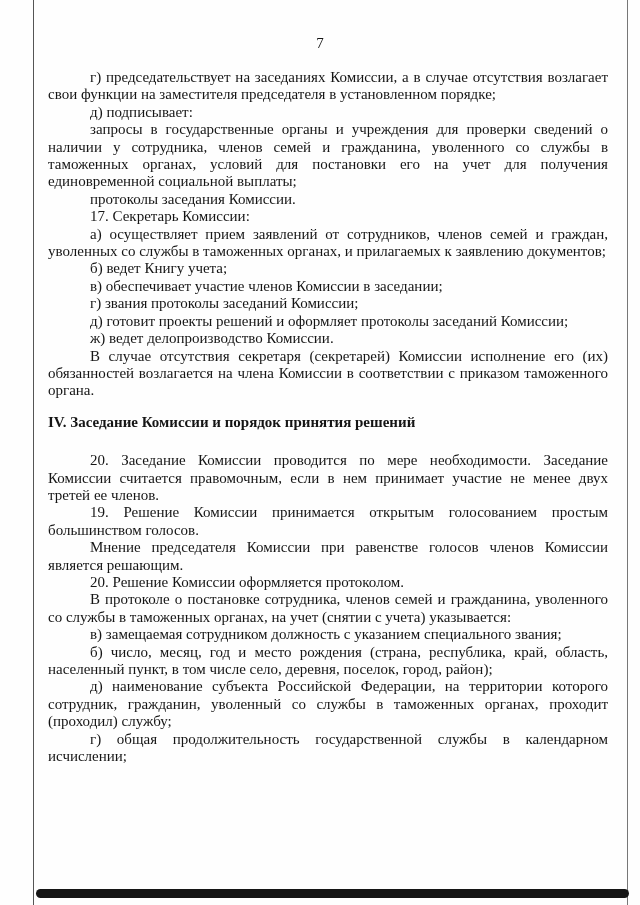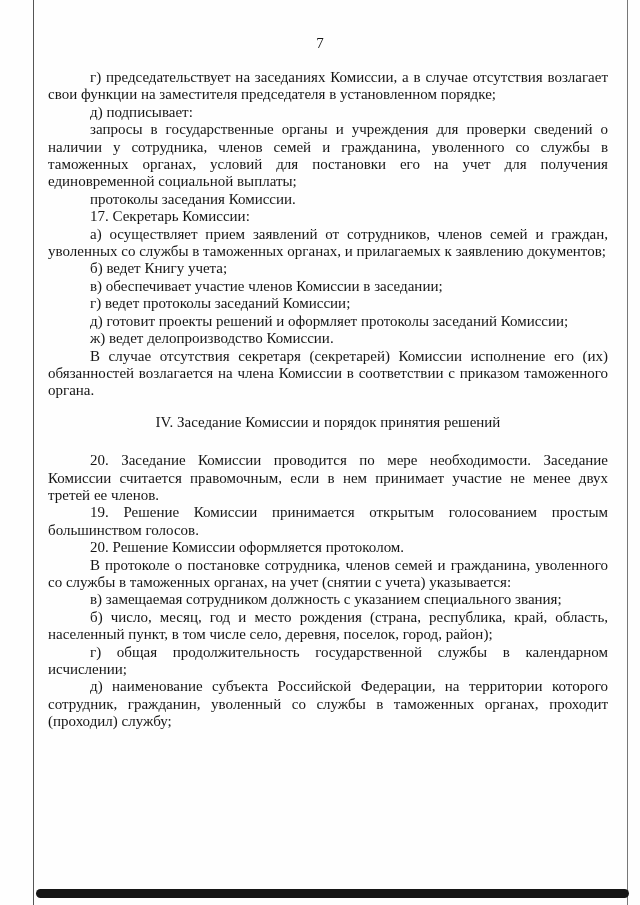--- a/index.html
+++ b/index.html
@@ -53,22 +53,22 @@
     line-height: 17.4px;
   }
   .content p {
     margin: 0;
   }
   .para {
     text-align: justify;
     text-indent: 42px;
   }
   .heading {
-    text-align: center;
-    font-weight: normal;
+    text-align: left;
+    font-weight: bold;
     margin: 14px 0 21px 0 !important;
   }
 </style>
 </head>
 <body>
 
 <div class="page">
   <div class="edge-line-left"></div>
   <div class="edge-line-right"></div>
 
@@ -76,29 +76,30 @@
 
   <div class="content">
       <p class="para">г) председательствует на заседаниях Комиссии, а в случае отсутствия возлагает свои функции на заместителя председателя в установленном порядке;</p>
       <p class="para">д) подписывает:</p>
       <p class="para">запросы в государственные органы и учреждения  для проверки сведений о наличии у сотрудника, членов семей и гражданина, уволенного со службы в таможенных органах, условий для постановки его на учет для получения единовременной социальной выплаты;</p>
       <p class="para">протоколы заседания Комиссии.</p>
       <p class="para">17. Секретарь Комиссии:</p>
       <p class="para">а) осуществляет прием заявлений от сотрудников, членов семей и граждан, уволенных со службы в таможенных органах, и прилагаемых к заявлению документов;</p>
       <p class="para">б) ведет Книгу учета;</p>
       <p class="para">в) обеспечивает участие членов Комиссии в заседании;</p>
-      <p class="para">г) ведет протоколы заседаний Комиссии;</p>
+      <p class="para">г) звания протоколы заседаний Комиссии;</p>
       <p class="para">д) готовит проекты решений и оформляет протоколы заседаний Комиссии;</p>
       <p class="para">ж) ведет делопроизводство Комиссии.</p>
       <p class="para">В случае отсутствия секретаря (секретарей) Комиссии исполнение его (их) обязанностей возлагается на члена Комиссии в соответствии с приказом таможенного органа.</p>
       <p class="heading">IV. Заседание Комиссии и порядок принятия решений</p>
       <p class="para">20. Заседание Комиссии проводится по мере необходимости. Заседание Комиссии считается правомочным, если в нем принимает участие не менее двух третей ее членов.</p>
       <p class="para">19. Решение Комиссии принимается открытым голосованием простым большинством голосов.</p>
+      <p class="para">Мнение председателя Комиссии при равенстве голосов членов Комиссии является решающим.</p>
       <p class="para">20. Решение Комиссии оформляется протоколом.</p>
       <p class="para">В протоколе о постановке сотрудника, членов семей и гражданина, уволенного со службы в таможенных органах, на учет (снятии с учета) указывается:</p>
       <p class="para">в) замещаемая сотрудником должность с указанием специального звания;</p>
       <p class="para">б) число, месяц, год и место рождения (страна, республика, край, область, населенный пункт, в том числе село, деревня, поселок, город, район);</p>
+      <p class="para">д) наименование субъекта Российской Федерации, на территории которого сотрудник, гражданин, уволенный со службы в таможенных органах, проходит (проходил) службу;</p>
       <p class="para">г) общая продолжительность государственной службы в календарном исчислении;</p>
-      <p class="para">д) наименование субъекта Российской Федерации, на территории которого сотрудник, гражданин, уволенный со службы в таможенных органах, проходит (проходил) службу;</p>
     </div>
 
   <div class="bottom-bar"></div>
 </div>
 
 </body></html>

